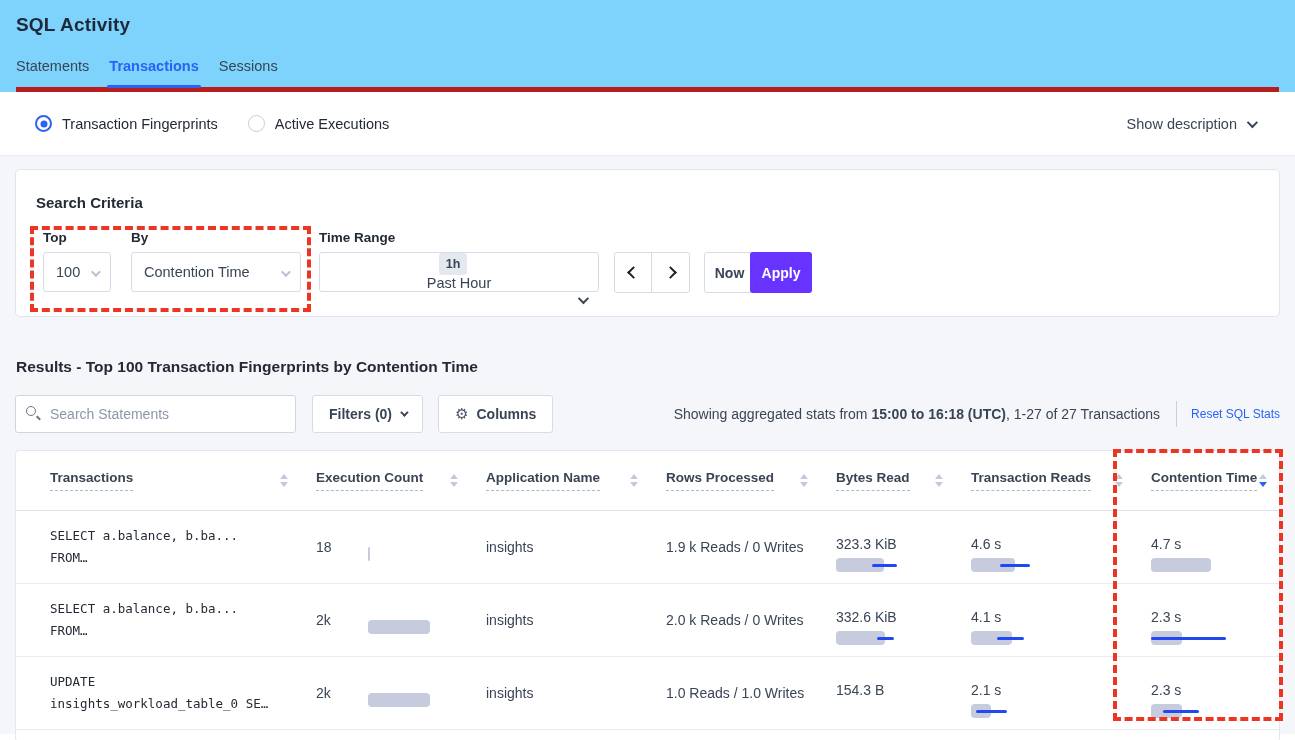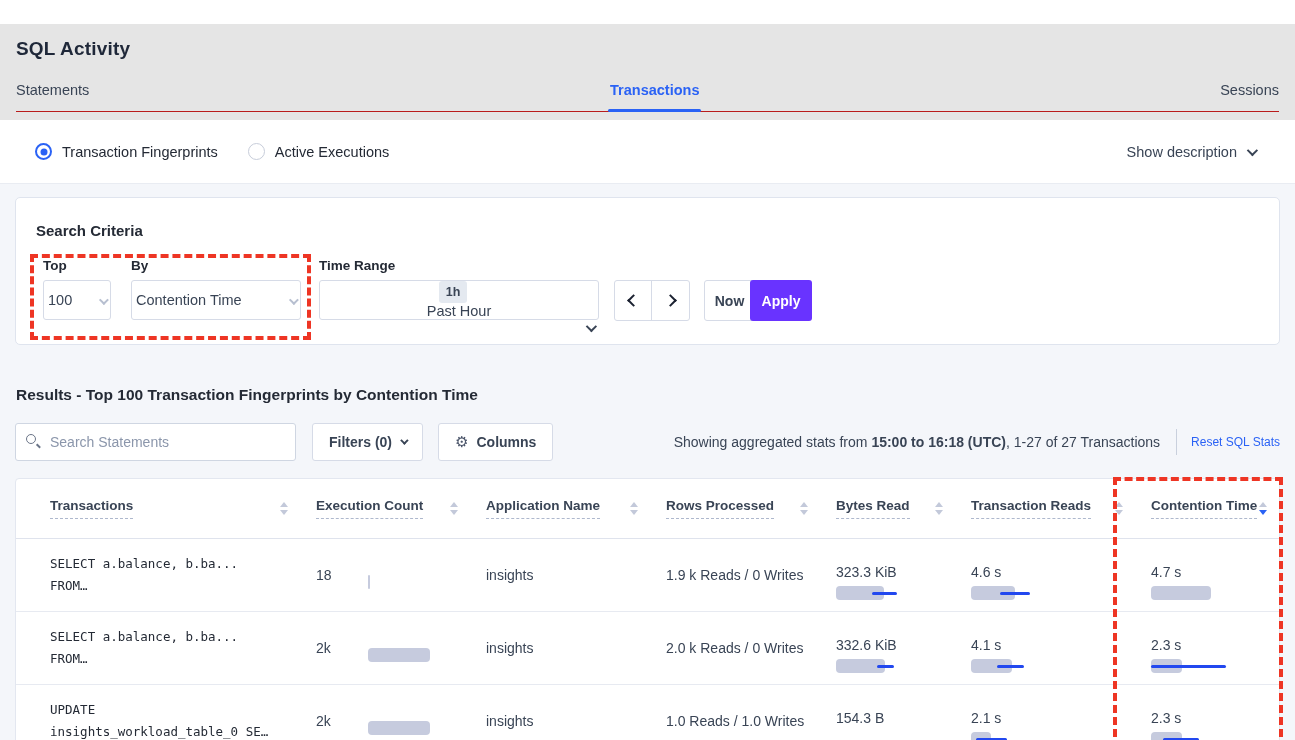--- a/index.html
+++ b/index.html
@@ -1,22 +1,22 @@
 <!DOCTYPE html>
 <html><head>
 <meta charset="utf-8">
 <style>
   * { margin:0; padding:0; box-sizing:border-box; }
   html,body { width:1295px; height:740px; overflow:hidden; }
   body { font-family:"Liberation Sans", sans-serif; background:#fff; color:#394455; position:relative; }
 
   
-  .app-header { background:#e5e5e5; padding:14px 16px 8px 16px;margin-top:24px; }
+  .app-header { background:#7dd3fc; padding:14px 16px 0 16px; }
   .page-title { font-size:19px; font-weight:700; color:#1f2839; letter-spacing:.2px; }
-  .tab-row { display:flex; gap:20px; margin-top:22px; border-bottom:1px solid #b91c1c; padding:0;justify-content:space-between; }
+  .tab-row { display:flex; gap:20px; margin-top:22px; border-bottom:5px solid #b91c1c; padding:0; }
   .tab { font-size:14.5px; color:#394455; padding-bottom:13px; cursor:pointer; position:relative; }
   .tab.active { color:#2a62f5; font-weight:700; }
   .tab.active::after { content:""; position:absolute; left:-2px; right:-2px; bottom:-1px; height:3px; background:#2a62f5; border-radius:2px; }
 
   
   .radio-strip { height:64px; display:flex; align-items:center; padding:0 40px 0 35px; background:#fff;
                  border-bottom:1px solid #e9ecf2; box-shadow:0 2px 3px rgba(40,50,70,.04); }
   .radio-option { display:flex; align-items:center; gap:10px; margin-right:30px; cursor:pointer; font-size:14.5px; color:#242a35; }
   .radio-circle { width:17px; height:17px; border-radius:50%; border:1.5px solid #c7cdda; background:#fff; position:relative; flex:0 0 auto; }
   .radio-option.selected .radio-circle { border:2px solid #2a62f5; }
@@ -36,21 +36,21 @@
 
   
   .search-card { position:relative; height:148px; background:#fff; border:1px solid #dfe4ee; border-radius:5px; }
   .card-heading { position:absolute; left:20px; top:24px; font-size:15px; font-weight:700; color:#242a35; }
   .field-group { position:absolute; top:60px; }
   .fg-top  { left:27px; }
   .fg-by   { left:115px; }
   .fg-time { left:303px; }
   .field-label { font-size:13.5px; font-weight:700; color:#242a35; margin-bottom:7px; }
   .select-box { height:40px; border:1px solid #d6dbe7; border-radius:3px; background:#fff; display:flex; align-items:center;
-                padding:0 4px; font-size:14.5px; color:#394455; cursor:pointer; }
+                padding:0 12px; font-size:14.5px; color:#394455; cursor:pointer; }
   .select-top { width:68px; }
   .select-by  { width:170px; }
   .select-time { width:280px;flex-direction:column; }
   .select-box .chevwrap { margin-left:auto; }
   .time-badge { background:#e4e9f0; color:#394455; font-size:12.5px; font-weight:700; border-radius:3px; padding:4px 7px; margin-right:12px; }
   .arrow-pair { position:absolute; left:598px; top:82px; display:flex; height:41px; border:1px solid #d6dbe7; border-radius:3px; background:#fff; }
   .arrow-btn { width:37px; display:flex; align-items:center; justify-content:center; cursor:pointer; }
   .arrow-btn:first-child { border-right:1px solid #d6dbe7; }
   .now-btn { position:absolute; left:688px; top:82px; height:41px; width:51px; border:1px solid #d6dbe7; border-radius:3px;
              background:#fff; font-size:14px; font-weight:700; color:#394455; display:flex; align-items:center; justify-content:center; cursor:pointer; }

